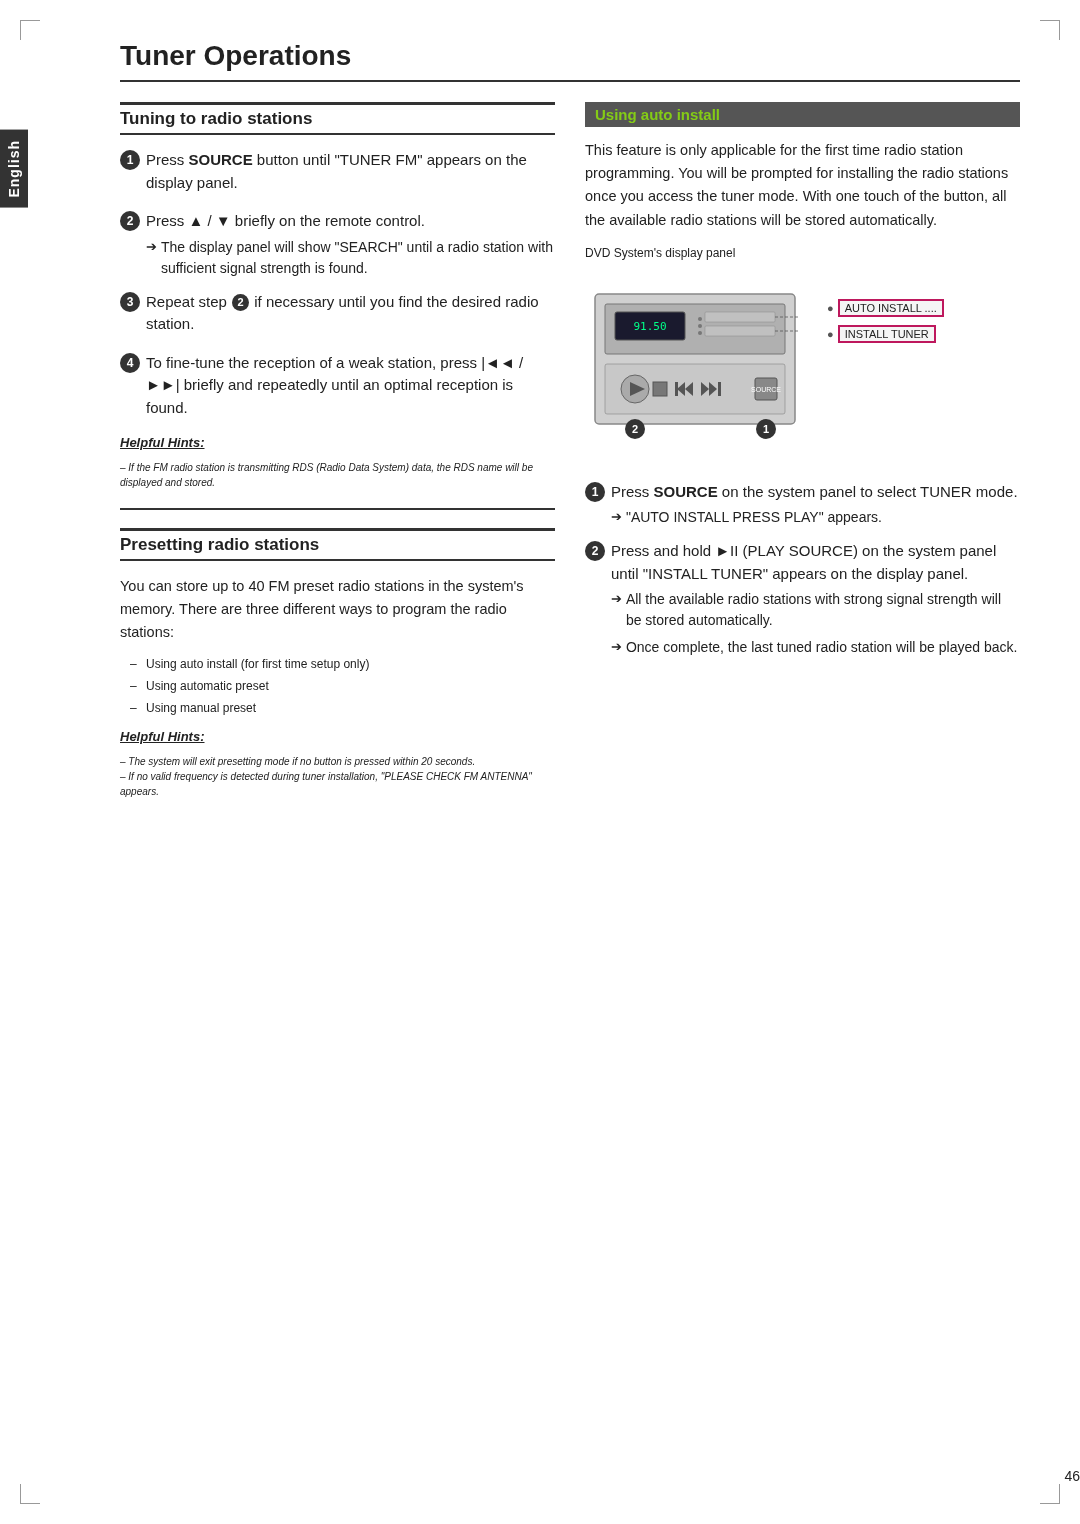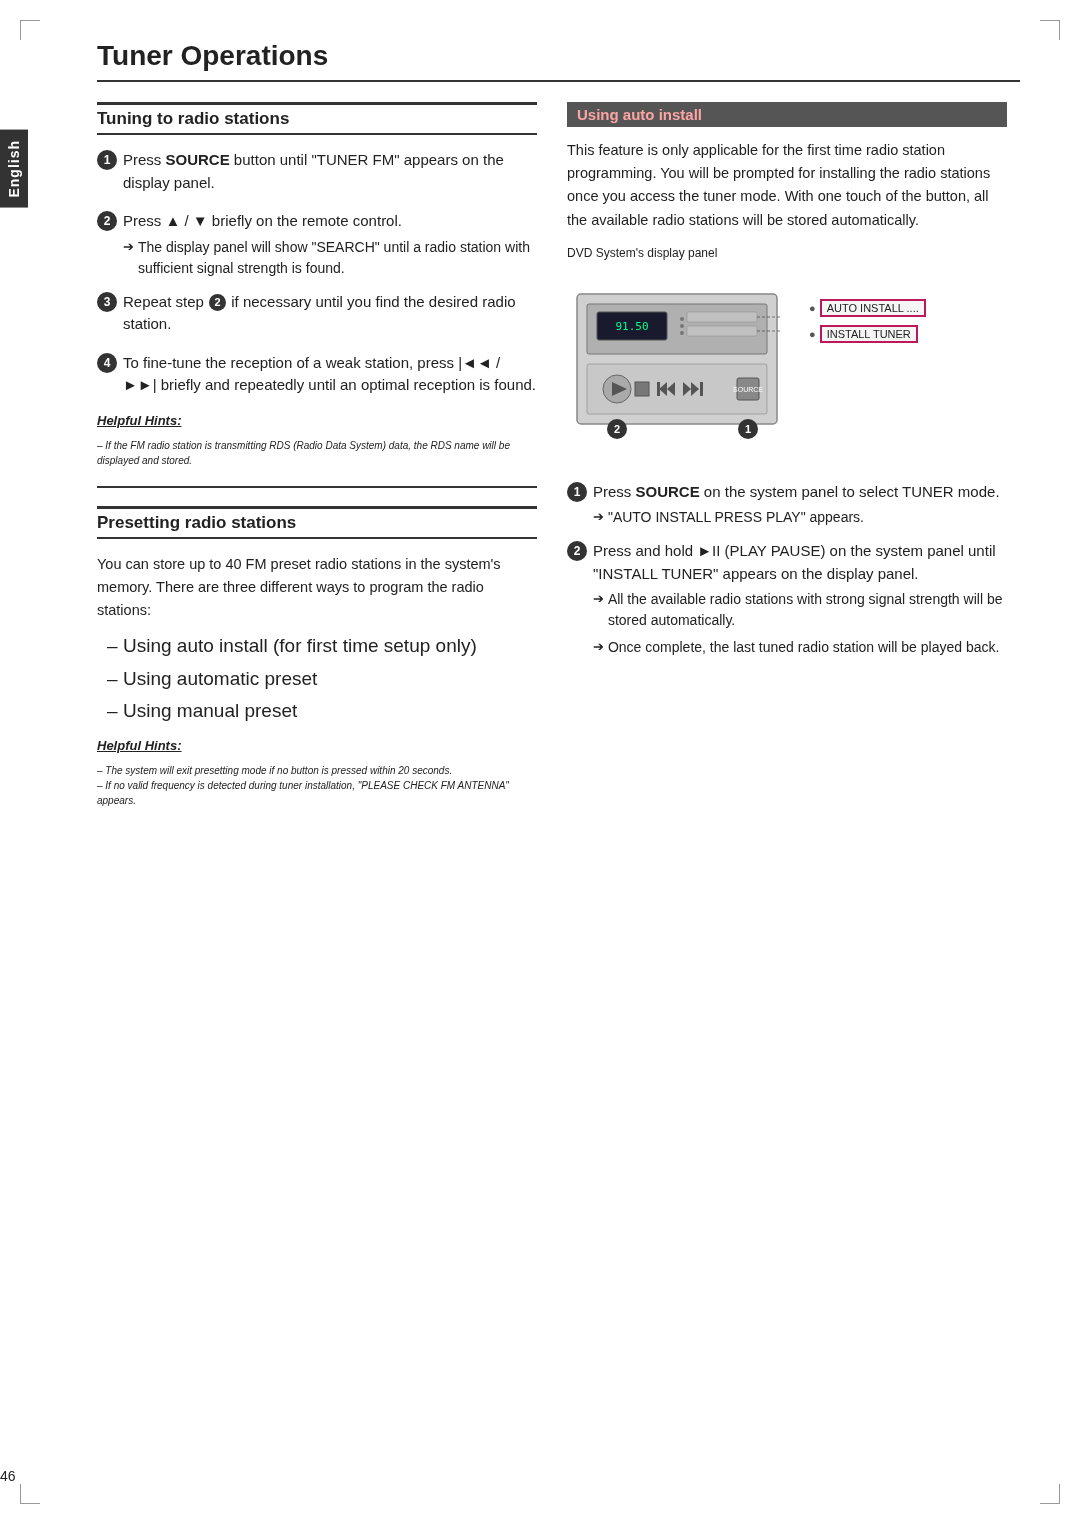--- a/index.html
+++ b/index.html
@@ -9,21 +9,21 @@
       background: #fff;
       font-family: Arial, Helvetica, sans-serif;
       font-size: 15px;
       color: #222;
       position: relative;
     }
 
     .page-container {
       width: 1080px;
       min-height: 1524px;
-      padding: 40px 60px 60px 37px;
+      padding: 40px 60px 60px 60px;
       position: relative;
     }
 
     
     .corner-mark {
       position: absolute;
       width: 20px;
       height: 20px;
       border-color: #999;
       border-style: solid;
@@ -82,21 +82,21 @@
       border-top: 3px solid #333;
       border-bottom: 2px solid #333;
       padding: 4px 0;
       margin-bottom: 14px;
     }
 
     .section-heading-highlight {
       font-size: 15px;
       font-weight: bold;
       background: #555;
-      color: #fca5a5;
+      color: #84cc16;
       padding: 4px 10px;
       margin-bottom: 12px;
     }
 
     
     .step {
       display: flex;
       align-items: flex-start;
       margin-bottom: 12px;
       gap: 6px;
@@ -164,21 +164,21 @@
     
     .bullet-list {
       list-style: none;
       padding-left: 10px;
       margin-bottom: 12px;
     }
     .bullet-list li {
       position: relative;
       padding-left: 16px;
       margin-bottom: 4px;
-      font-size: 19px;
+      font-size: 12px;
       line-height: 1.5;
     }
     .bullet-list li::before {
       content: '–';
       position: absolute;
       left: 0;
     }
 
     
     .device-illustration {
@@ -209,21 +209,21 @@
       align-items: center;
       gap: 4px;
     }
 
     
     .page-number {
       position: absolute;
       bottom: 40px;
       left: 0;
       right: 0;
-      text-align: left;
+      text-align: right;
       font-size: 14px;
     }
 
     
     .bold { font-weight: bold; }
 
     
     .circle-num {
       display: inline-flex;
       align-items: center;
@@ -415,21 +415,21 @@
           <div class="arrow-note">
             <span class="arrow-symbol">➔</span>
             <span class="arrow-text">"AUTO INSTALL PRESS PLAY" appears.</span>
           </div>
         </div>
       </div>
 
       <div class="step">
         <span class="step-num">2</span>
         <div class="step-content">
-          <p>Press and hold ►II (PLAY PAUSE)  on the system panel until "INSTALL TUNER" appears on the display panel.</p>
+          <p>Press and hold ►II (PLAY SOURCE)  on the system panel until "INSTALL TUNER" appears on the display panel.</p>
           <div class="arrow-note">
             <span class="arrow-symbol">➔</span>
             <span class="arrow-text">All the available radio stations with strong signal strength will be stored automatically.</span>
           </div>
           <div class="arrow-note" style="margin-top:6px;">
             <span class="arrow-symbol">➔</span>
             <span class="arrow-text">Once complete, the last tuned radio station will be played back.</span>
           </div>
         </div>
       </div>

